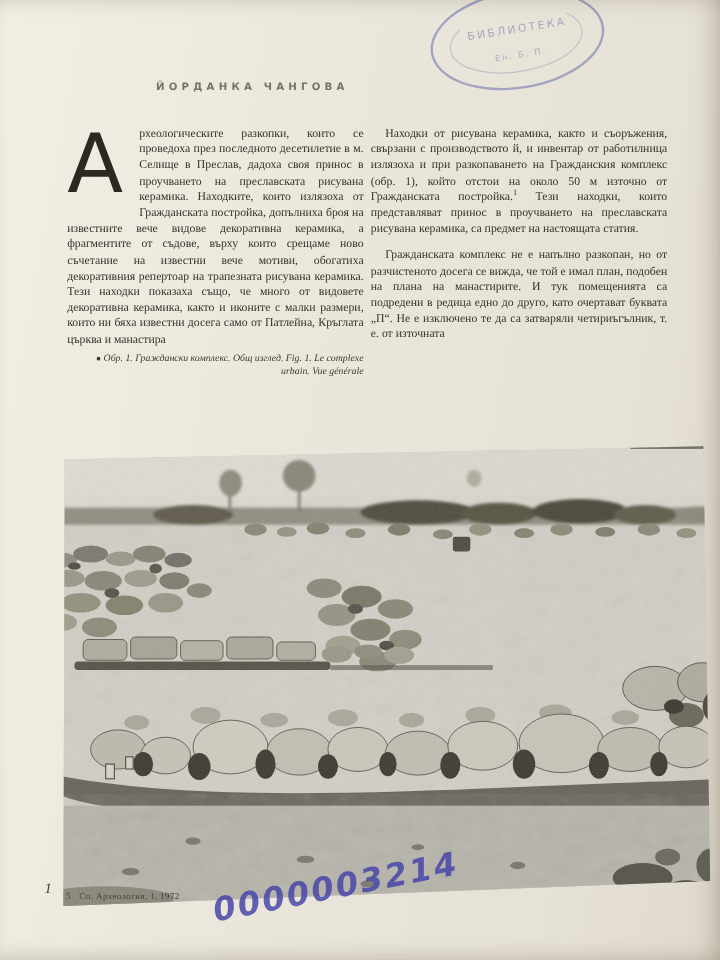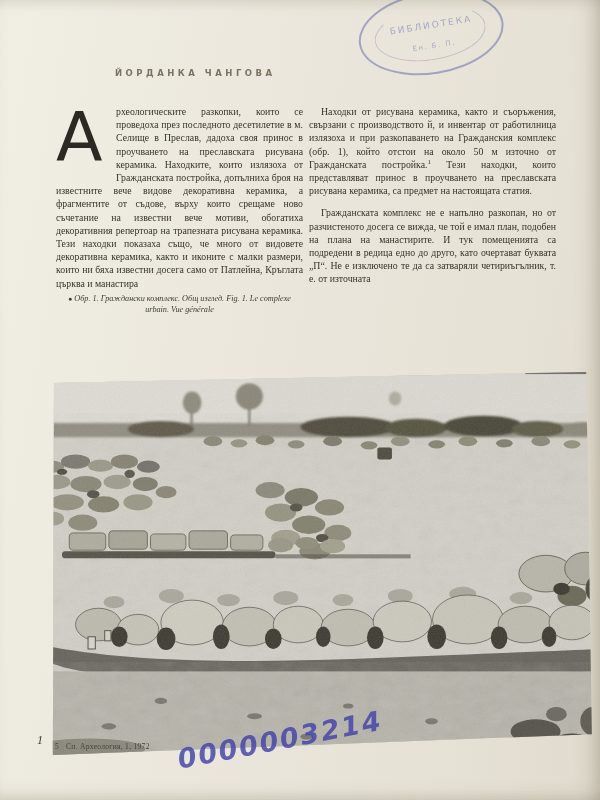--- a/index.html
+++ b/index.html
@@ -11,21 +11,21 @@
                inset 0 14px 14px -12px rgba(130,120,100,.18);
     font-family:"Liberation Serif",serif;color:#34312a;
   }
   
   .title{
     position:absolute;left:128px;top:12px;width:378px;margin:0;
     font-size:21.5px;line-height:26px;font-weight:400;color:#2f2d27;
     letter-spacing:.4px;word-spacing:5px;
   }
   .author{
-    position:absolute;left:115px;top:68px;
+    position:absolute;left:130px;top:68px;
     font-family:"DejaVu Sans",sans-serif;font-size:8.5px;font-weight:700;
     letter-spacing:3.5px;color:#7a7263;
   }
   
   .stamp{position:absolute;left:352px;top:-18px;width:160px;height:100px;
     transform:rotate(-9deg);mix-blend-mode:multiply;z-index:5;}
   .stamp-oval{position:absolute;left:6px;top:10px;width:142px;height:78px;
     border:2px solid rgba(82,96,190,.45);border-radius:50%;}
   .stamp-oval-inner{position:absolute;left:22px;top:24px;width:110px;height:52px;
     border:1px solid rgba(82,96,190,.25);border-radius:50%;border-top-color:transparent;}
@@ -43,21 +43,21 @@
   .col-right{left:309px;}
   .dropcap{
     float:left;width:54px;height:76px;margin:2px 6px 0 0;
     font-family:"DejaVu Sans",sans-serif;font-size:68px;line-height:62px;
     font-weight:400;color:#2b2922;text-align:left;
   }
   .indent{text-indent:12px;}
   .pgap{margin-top:9px !important;}
   sup{font-size:7px;line-height:0;}
   .caption{margin-top:4px;font-size:8.2px;line-height:10.8px;font-style:italic;
-    color:#3c392f;text-align:center;}
+    color:#3c392f;text-align:right;}
   .caption .bullet{font-style:normal;font-size:7px;}
   
   .photo{
     position:absolute;left:36px;top:370px;width:562px;height:392px;
     clip-path:polygon(3.2% 3.3%, 97.9% 0.5%, 98.9% 92.9%, 3.0% 98.2%);
     background:#d0cdc4;z-index:1;
   }
   .photo svg{display:block;width:100%;height:100%;}
   .fig-num{position:absolute;left:37px;top:733px;font-style:italic;
     font-size:12px;color:#3f3c33;z-index:3;}

